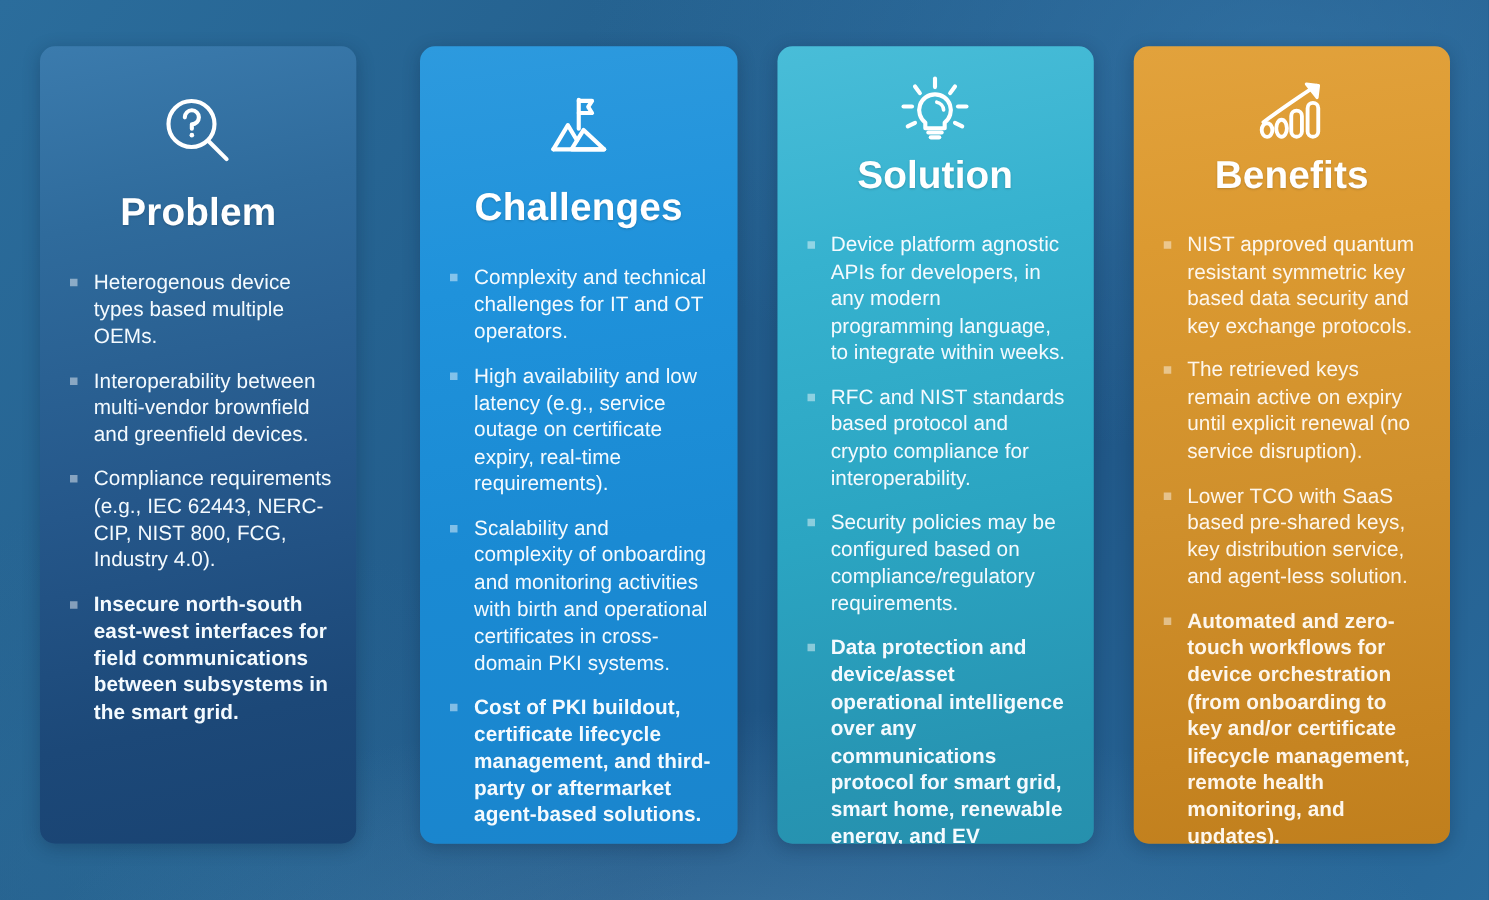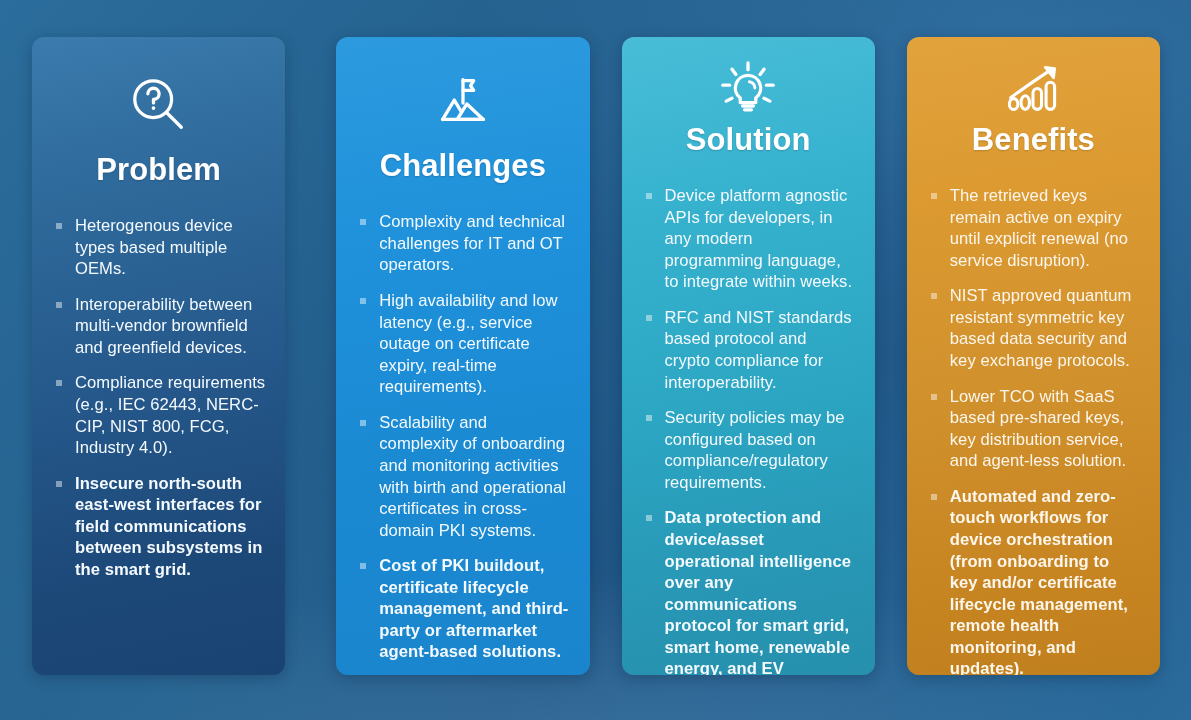--- a/index.html
+++ b/index.html
@@ -194,21 +194,21 @@
           <ellipse cx="12" cy="46.5" rx="4.4" ry="5.6"></ellipse>
           <ellipse cx="24" cy="45" rx="4.4" ry="7"></ellipse>
           <rect x="32" y="30.5" width="8.8" height="21.5" rx="4.4"></rect>
           <rect x="45.5" y="24" width="8.8" height="28" rx="4.4"></rect>
           <path d="M9 40C17 34 27 27 38 19.5s12-8 14.5-9.5"></path>
           <path d="M44.5 8.5l10 1.3-1.2 9.9z" fill="#ffffff" stroke-width="2.6"></path>
         </svg>
       </div>
       <div class="card-title">Benefits</div>
       <ul class="bullets">
+        <li>NIST approved quantum resistant symmetric key based data security and key exchange protocols.</li>
         <li>The retrieved keys remain active on expiry until explicit renewal (no service disruption).</li>
-        <li>NIST approved quantum resistant symmetric key based data security and key exchange protocols.</li>
         <li>Lower TCO with SaaS based pre-shared keys, key distribution service, and agent-less solution.</li>
         <li>Automated and zero-touch workflows for device orchestration (from onboarding to key and/or certificate lifecycle management, remote health monitoring, and updates).</li>
       </ul>
     </div>
 
   </div>
 </div>
 
 </body></html>

